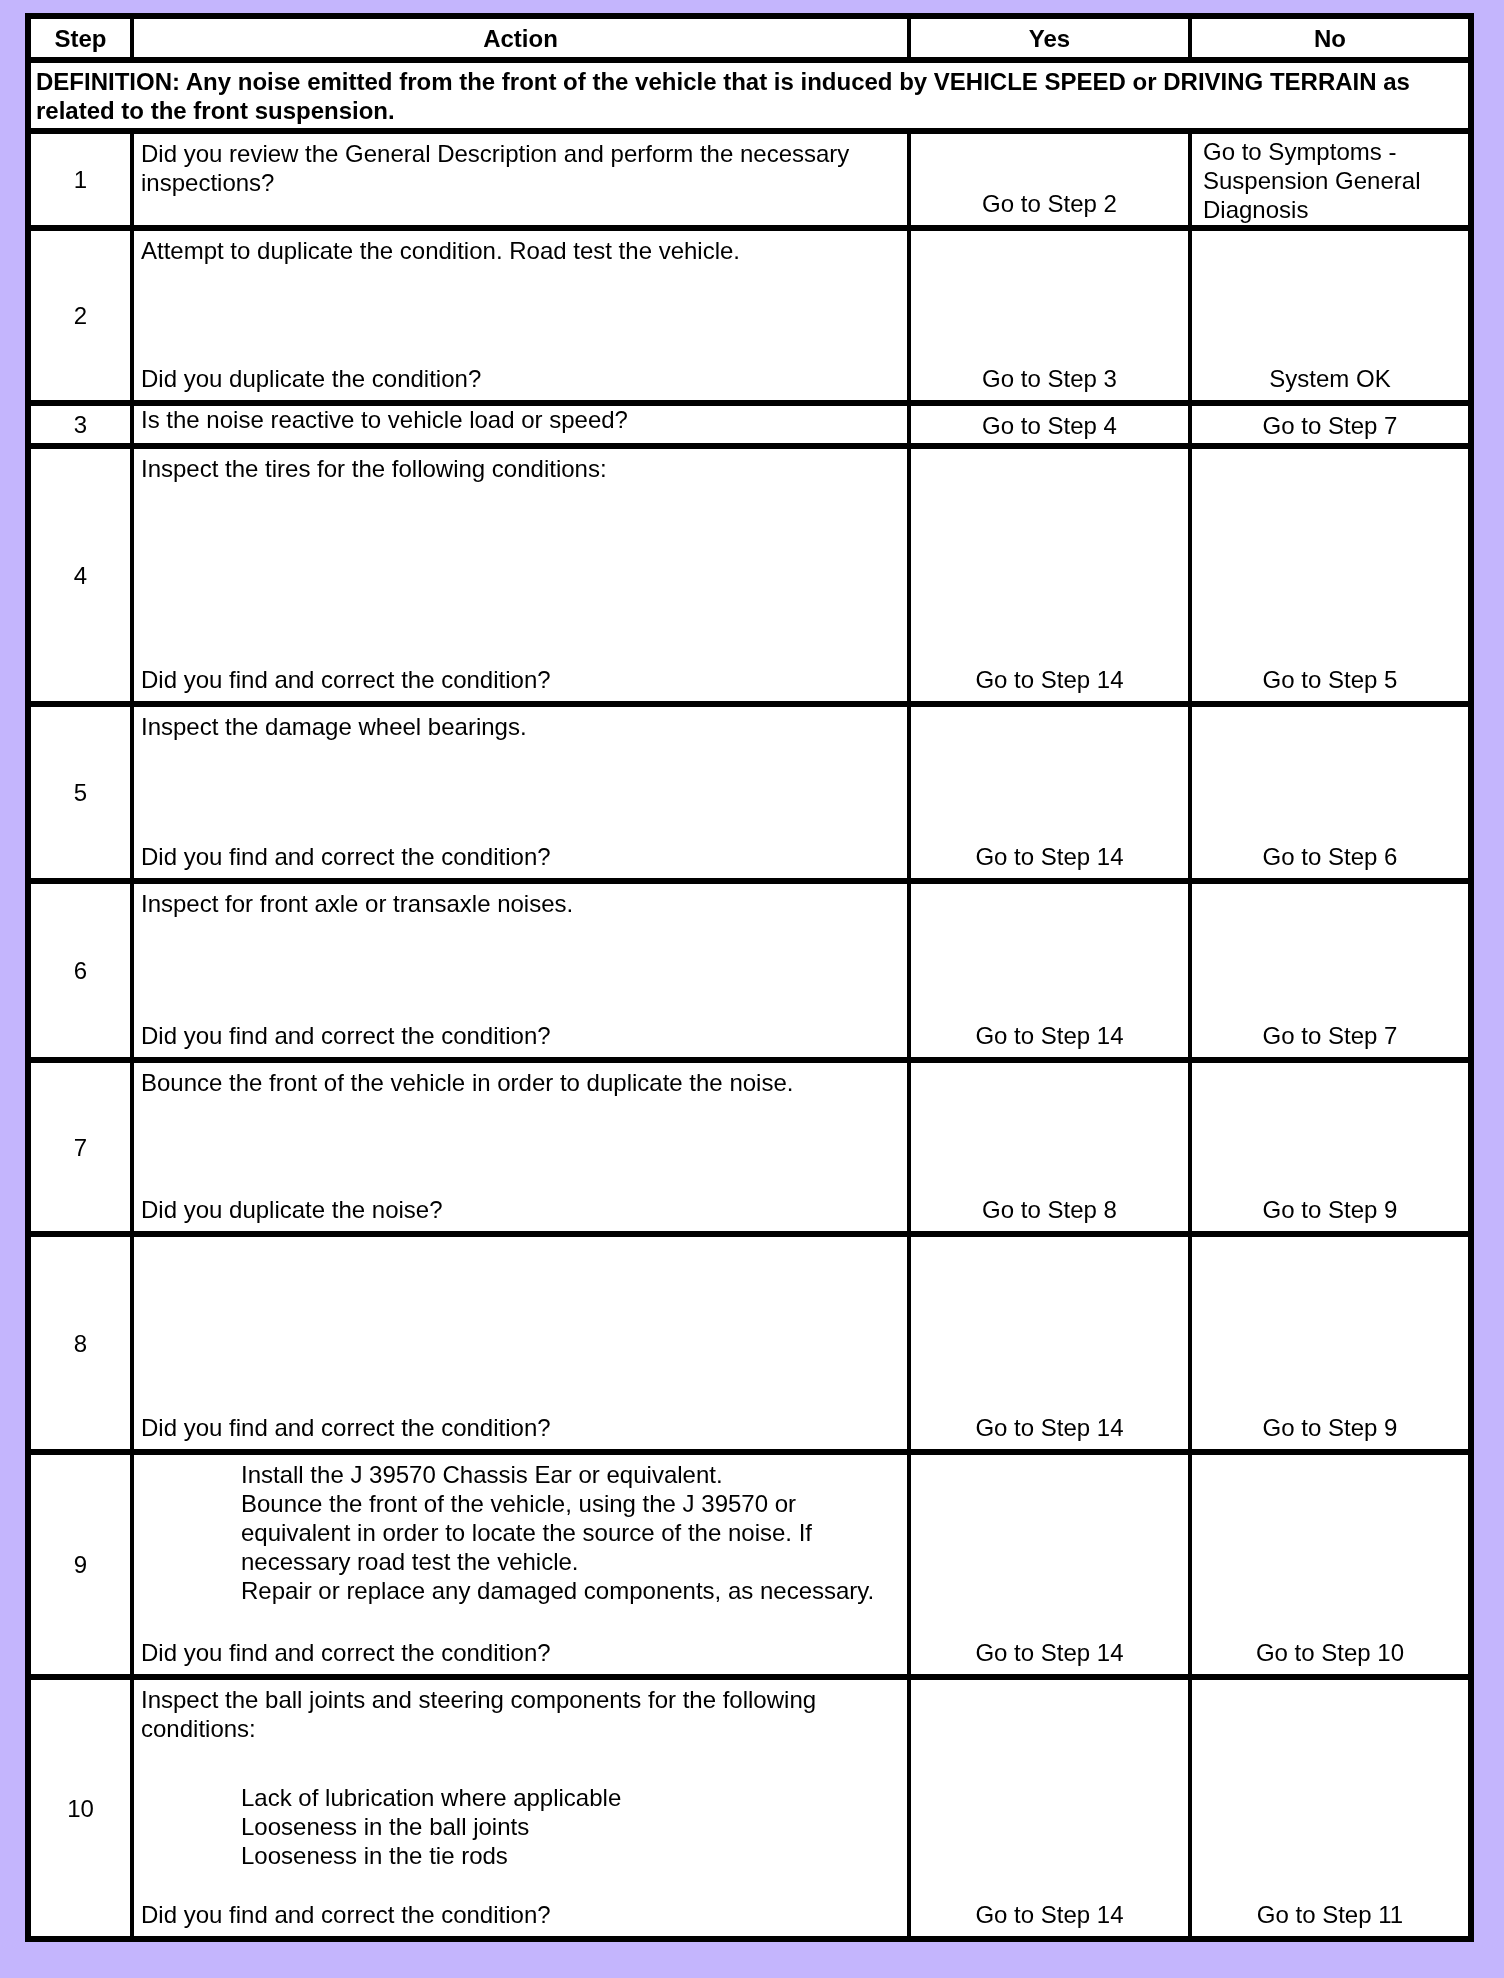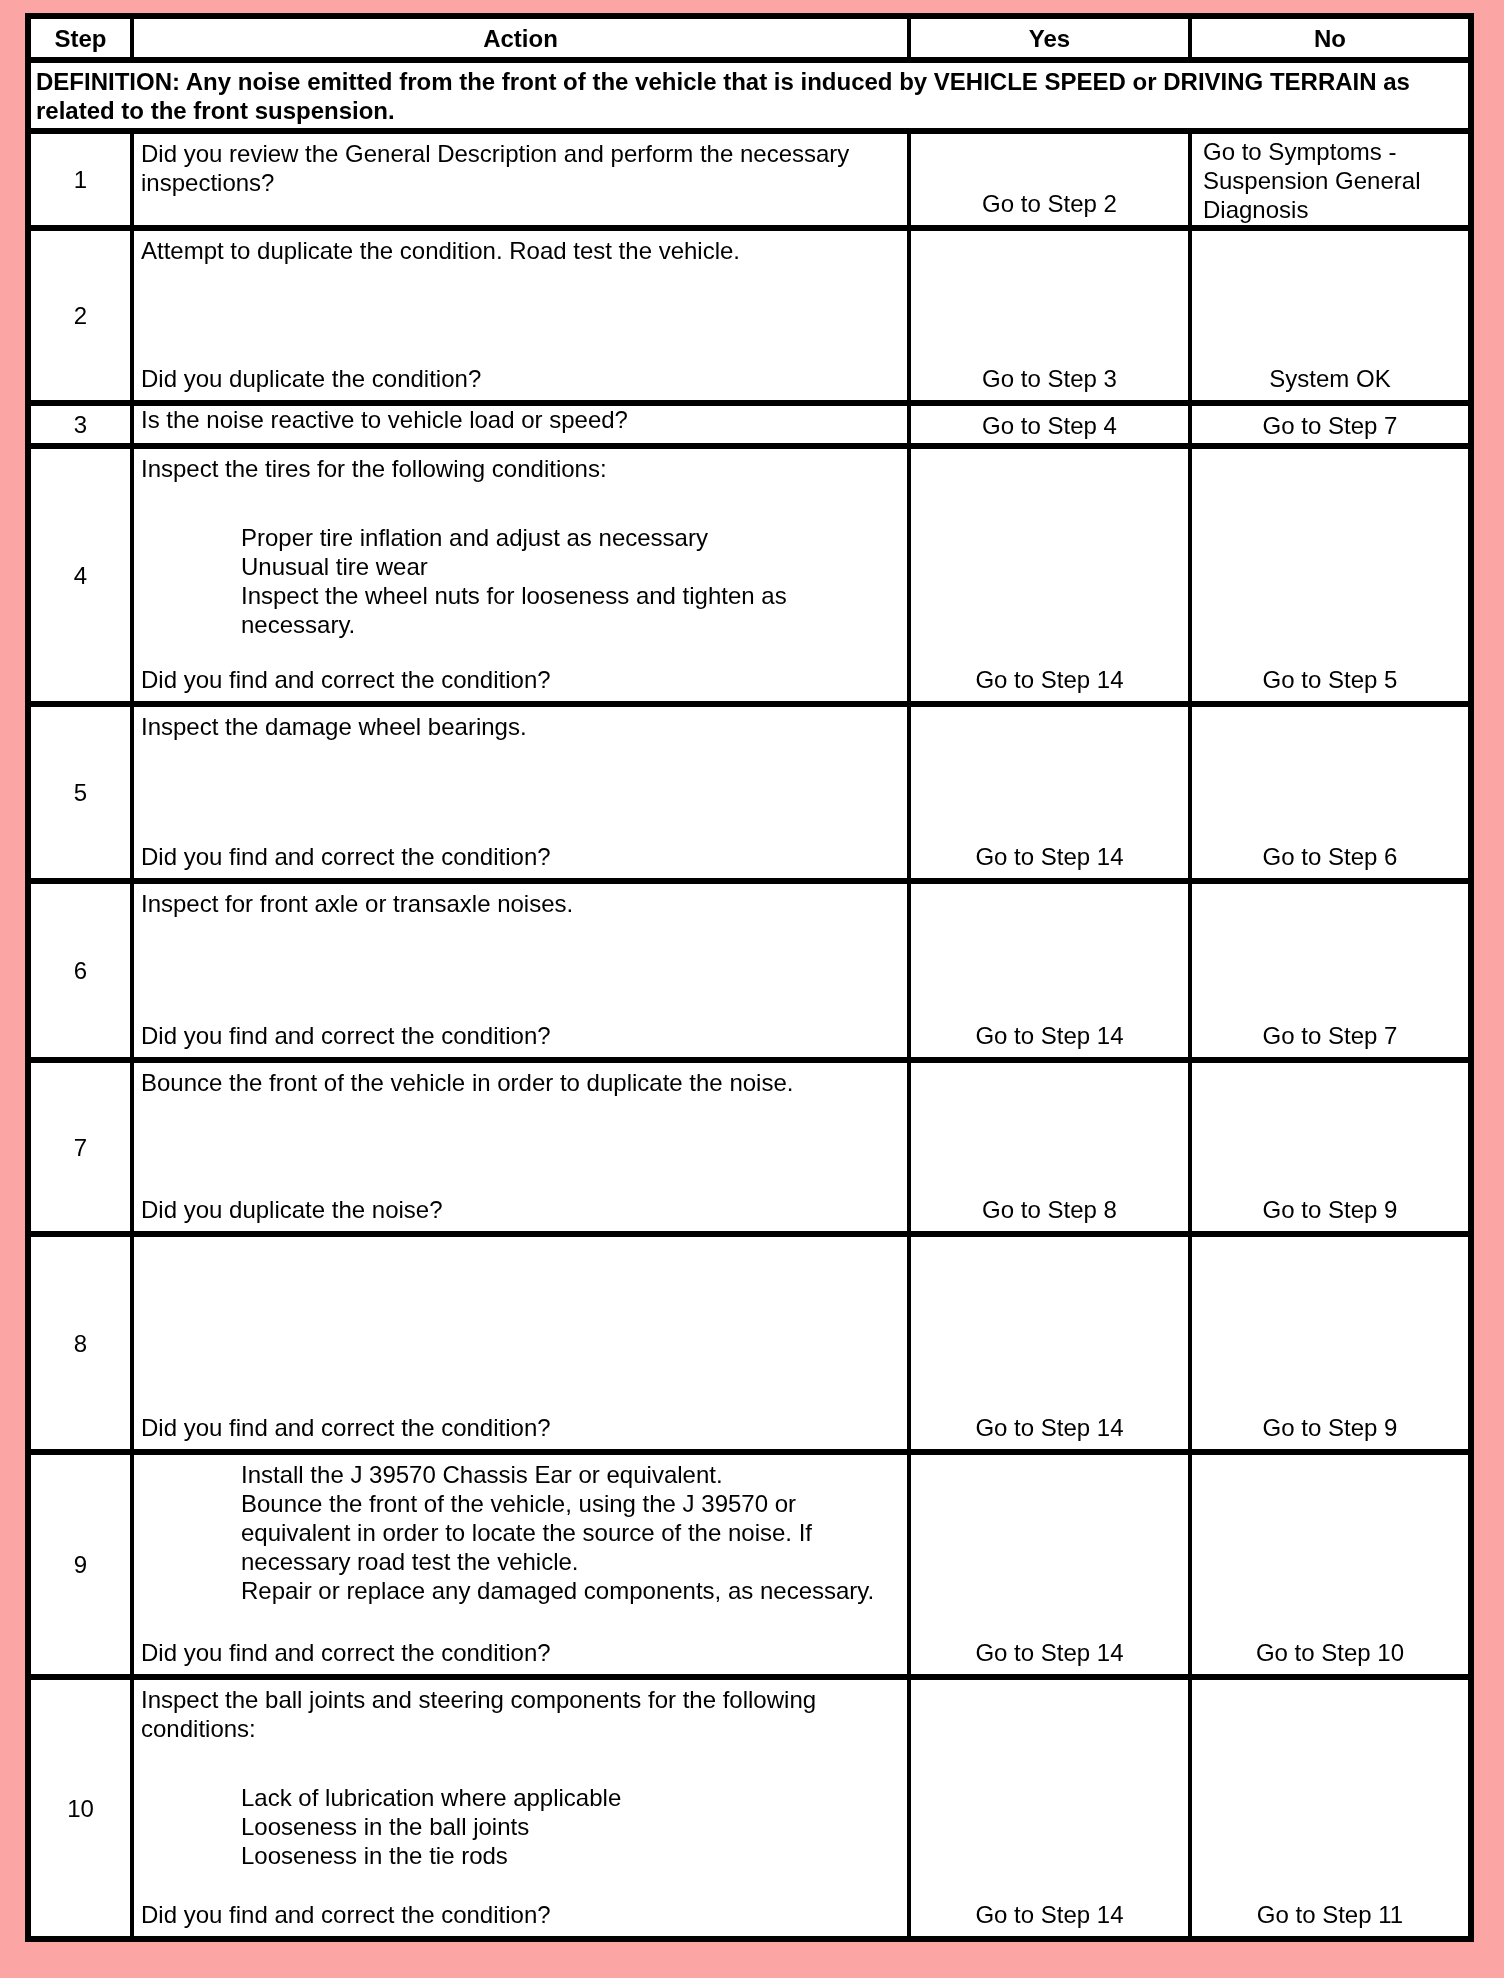--- a/index.html
+++ b/index.html
@@ -6,21 +6,21 @@
     margin: 0;
     padding: 0;
     background: #ffffff;
     color: #000000;
     font-family: "Liberation Sans", sans-serif;
   }
   #page {
     position: relative;
     width: 1504px;
     height: 1978px;
-    background: #fca5a5;
+    background: #c4b5fd;
     overflow: hidden;
   }
   .tbl {
     position: absolute;
     left: 25px;
     top: 13px;
     width: 1449px;
     border: 6px solid #000;
     box-sizing: border-box;
     background: #fff;
@@ -180,25 +180,20 @@
           <div class="cell cell-no">
             <div>Go to Step 7</div>
           </div>
         </div>
         <div class="row r4">
           <div class="cell cell-step">
             <div>4</div>
           </div>
           <div class="cell cell-action">
             <div class="action-intro">Inspect the tires for the following conditions:</div>
-            <div class="action-list">
-              <div class="action-item">Proper tire inflation and adjust as necessary</div>
-              <div class="action-item">Unusual tire wear</div>
-              <div class="action-item">Inspect the wheel nuts for looseness and tighten as necessary.</div>
-            </div>
             <div class="action-spacer"></div>
             <div class="action-question">Did you find and correct the condition?</div>
           </div>
           <div class="cell cell-yes">
             <div>Go to Step 14</div>
           </div>
           <div class="cell cell-no">
             <div>Go to Step 5</div>
           </div>
         </div>

